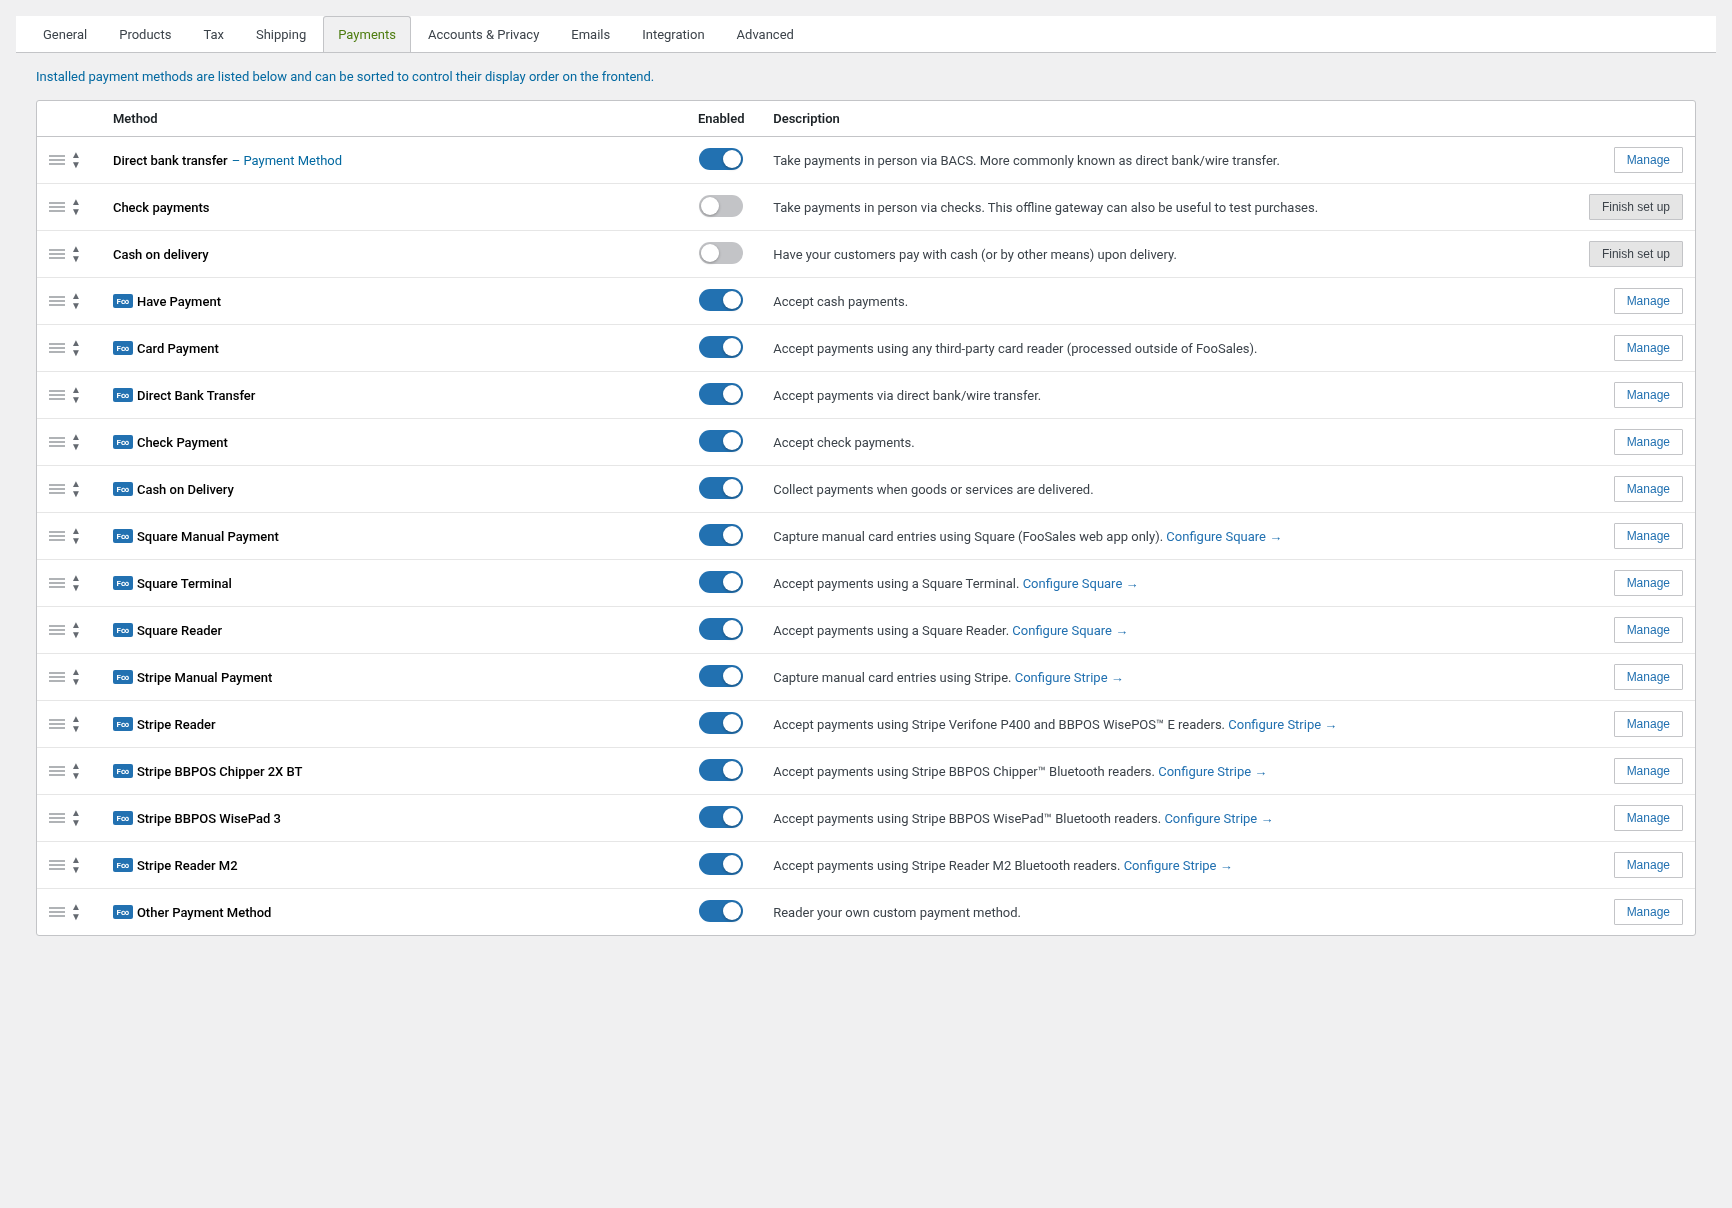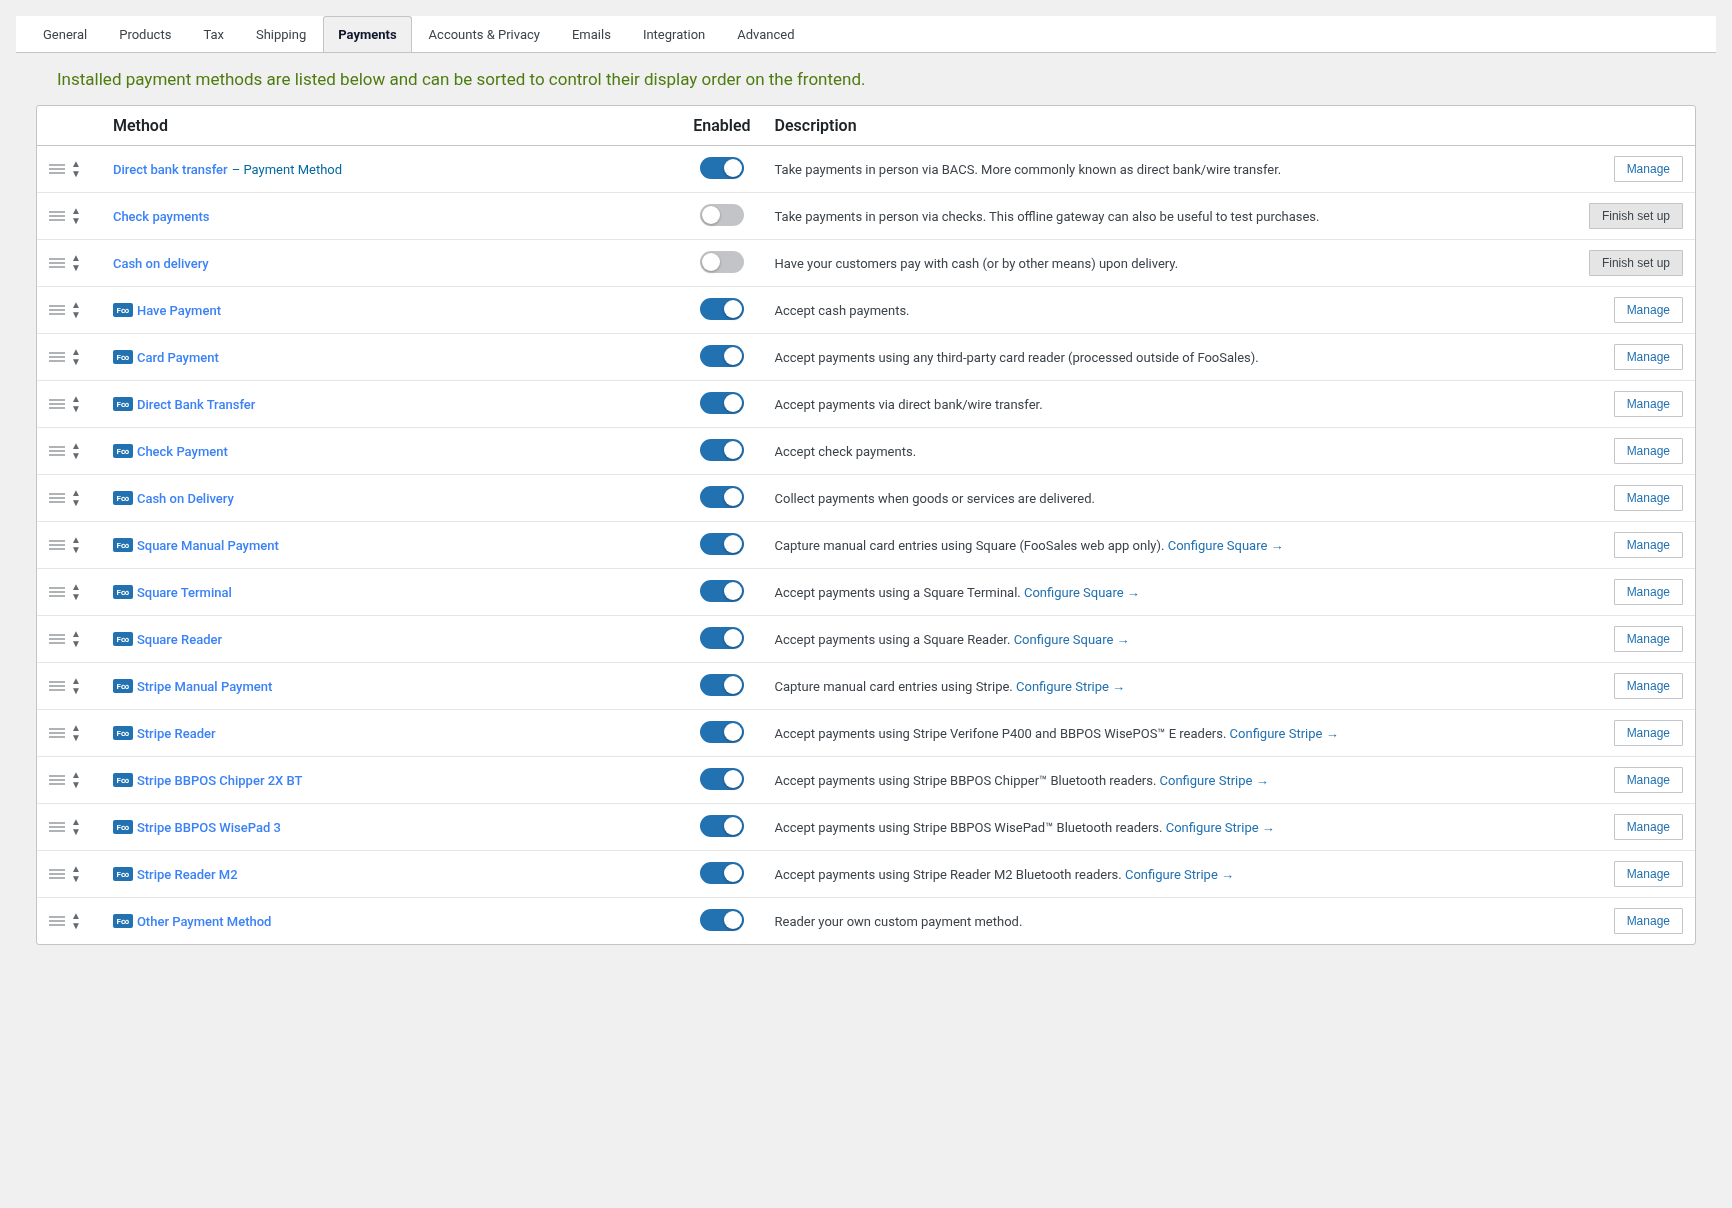--- a/index.html
+++ b/index.html
@@ -30,54 +30,53 @@
       border-bottom: none;
       cursor: pointer;
       text-decoration: none;
       background: transparent;
       border-radius: 3px 3px 0 0;
     }
     .tab.active {
       background: #f0f0f1;
       border-color: #c3c4c7;
       border-bottom-color: #f0f0f1;
-      font-weight: 700;
-      color: #0f172a;
+      font-weight: 400;
+      color: #4d7c0f;
     }
     .content {
       padding: 16px 20px;
     }
     .page-title {
       font-size: 18px;
       font-weight: 600;
       color: #1d2327;
       margin-bottom: 8px;
     }
     .page-desc {
-      color: #4d7c0f;
+      color: #0369a1;
       margin-bottom: 16px;
-      font-size: 17px;
-      margin-left: 21px;
+      font-size: 13px;
     }
     .table-wrap {
       background: #fff;
       border: 1px solid #c3c4c7;
       border-radius: 3px;
     }
     table {
       width: 100%;
       border-collapse: collapse;
     }
     thead tr {
       border-bottom: 1px solid #c3c4c7;
     }
     thead th {
       text-align: left;
       padding: 10px 12px;
-      font-size: 16px;
+      font-size: 13px;
       font-weight: 600;
       color: #1d2327;
     }
     tbody tr {
       border-bottom: 1px solid #e6e6e6;
     }
     tbody tr:last-child { border-bottom: none; }
     tbody td {
       padding: 10px 12px;
       vertical-align: middle;
@@ -111,21 +110,21 @@
       color: #646970;
       font-size: 10px;
       line-height: 1;
     }
     .method-col {
       display: flex;
       align-items: center;
       gap: 4px;
     }
     .method-name {
-      color: #3b82f6;
+      color: #000000;
       font-weight: 500;
       cursor: pointer;
       text-decoration: none;
     }
     .method-suffix {
       color: #0369a1;
     }
     .foosales-icon {
       display: inline-flex;
       align-items: center;

